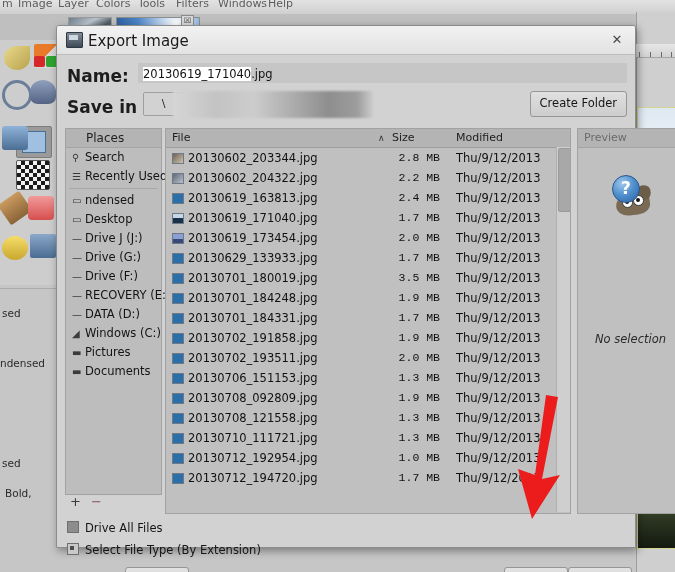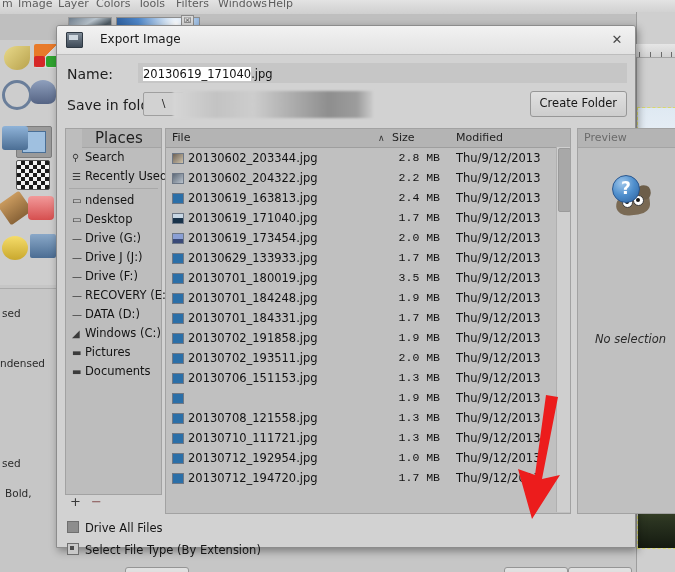--- a/index.html
+++ b/index.html
@@ -48,45 +48,45 @@
   
   #dlg{position:absolute;left:56px;top:25px;width:578px;height:521px;
      background:#d2d2d2;border:1px solid #8c8c8c;border-radius:3px 3px 0 0;
      box-shadow:2px 3px 9px rgba(0,0,0,.38);}
   .titlebar{height:28px;position:relative;border-bottom:1px solid #bdbdbd;
      background:linear-gradient(#f2f2f2,#e2e2e2);border-radius:2px 2px 0 0;}
   .titleicon{position:absolute;left:9px;top:6px;width:15px;height:14px;
      background:linear-gradient(#7f8b97,#3e4a57);border:1px solid #2f3943;border-radius:1px;}
   .titleicon:after{content:"";position:absolute;left:2px;top:2px;width:9px;height:5px;
      background:#cfd8e0;}
-  .titletext{position:absolute;left:31px;top:6px;font-size:12px;color:#1a1a1a;margin-left:12px;}
+  .titletext{position:absolute;left:31px;top:6px;font-size:15px;color:#1a1a1a;}
   .closebtn{position:absolute;right:9px;top:5px;width:18px;height:18px;
      text-align:center;line-height:18px;font-size:13px;color:#4a4a4a;cursor:pointer;}
   .dlgbody{position:relative;height:492px;}
   .rowname{position:absolute;left:0;top:8px;width:578px;height:26px;}
-  .lbl{position:absolute;font-size:14px;color:#1d1d1d;}
+  .lbl{position:absolute;font-size:17px;color:#1d1d1d;font-weight:bold;}
   .namefield{position:absolute;left:81px;top:0;width:489px;height:20px;
      background:#c6c6c6;border:1px solid #c6c6c6;font-size:11.5px;line-height:20px;
      padding-left:4px;box-sizing:border-box;color:#121212;cursor:text;}
   .namefield .sel{background:#ffffff;}
   .rowfolder{position:absolute;left:0;top:37px;width:578px;height:28px;}
   .pathbox{position:absolute;left:86px;top:0;width:39px;height:22px;background:#d2d2d2;
      border:1px solid #9f9f9f;border-radius:2px;font-size:11px;line-height:22px;
      text-align:center;color:#222;}
   .blurbox{position:absolute;left:116px;top:-1px;width:200px;height:27px;
      background:linear-gradient(90deg,#d6d6d6 0%,#c3c3c3 22%,#cdcdcd 40%,#a9a9a9 62%,
        #8e8e8e 78%,#9d9d9d 92%,#cccccc 100%);filter:blur(1px);}
   .createfolder{position:absolute;right:8px;top:-1px;height:24px;padding:0 9px;
      background:linear-gradient(#e0e0e0,#cdcdcd);border:1px solid #979797;border-radius:3px;
      font-size:11.5px;line-height:23px;color:#161616;cursor:pointer;}
   
   .places{position:absolute;left:8px;top:73px;width:95px;height:365px;
      background:#bdbdbd;border:1px solid #a2a2a2;}
   .phead{height:18px;background:#b4b4b4;border-bottom:1px solid #a4a4a4;
-     font-size:15px;line-height:18px;padding-left:13px;color:#1f1f1f;margin-left:16px;}
+     font-size:12px;line-height:18px;padding-left:20px;color:#1f1f1f;}
   .pitem{height:19px;line-height:19px;font-size:11.5px;padding-left:6px;color:#141414;
      white-space:nowrap;position:relative;cursor:pointer;}
   .pitem .gl{display:inline-block;width:13px;font-size:10px;color:#3b3b3b;}
   .psep{height:1px;background:#a8a8a8;margin:2px 3px;}
   .pfoot{position:absolute;left:8px;top:439px;width:95px;height:18px;
      font-size:13px;color:#3a3a3a;padding-left:5px;line-height:16px;}
   .pfoot span{cursor:pointer;}
   .pfoot .minus{color:#8b5a5a;margin-left:6px;}
   .filelist{position:absolute;left:108px;top:73px;width:404px;height:384px;
      background:#c0c0c0;border:1px solid #a2a2a2;overflow:hidden;}
@@ -220,22 +220,22 @@
     </div>
 
     <div class="places">
       <div class="phead">Places</div>
       <div id="places-items">
           <div class="pitem"><span class="gl">⚲</span><span>Search</span></div>
           <div class="pitem"><span class="gl">☰</span><span>Recently Used</span></div>
           <div class="psep"></div>
           <div class="pitem"><span class="gl">▭</span><span>ndensed</span></div>
           <div class="pitem"><span class="gl">▭</span><span>Desktop</span></div>
+          <div class="pitem"><span class="gl">—</span><span>Drive J (J:)</span></div>
           <div class="pitem"><span class="gl">—</span><span>Drive (G:)</span></div>
-          <div class="pitem"><span class="gl">—</span><span>Drive J (J:)</span></div>
           <div class="pitem"><span class="gl">—</span><span>Drive (F:)</span></div>
           <div class="pitem"><span class="gl">—</span><span>RECOVERY (E:)</span></div>
           <div class="pitem"><span class="gl">—</span><span>DATA (D:)</span></div>
           <div class="pitem"><span class="gl">◢</span><span>Windows (C:)</span></div>
           <div class="pitem"><span class="gl">▬</span><span>Pictures</span></div>
           <div class="pitem"><span class="gl">▬</span><span>Documents</span></div>
         </div>
     </div>
     <div class="pfoot">
       <span>+</span>
@@ -317,20 +317,21 @@
             <span class="fm">Thu/9/12/2013</span>
           </div>
           <div class="frow">
             <span class="fi" style="background:#2b6fa8;"></span>
             <span class="fn">20130706_151153.jpg</span>
             <span class="fs">1.3 MB</span>
             <span class="fm">Thu/9/12/2013</span>
           </div>
           <div class="frow">
             <span class="fi" style="background:#2b6fa8;"></span>
+            <span class="fn">20130708_092809.jpg</span>
             <span class="fs">1.9 MB</span>
             <span class="fm">Thu/9/12/2013</span>
           </div>
           <div class="frow">
             <span class="fi" style="background:#2b6fa8;"></span>
             <span class="fn">20130708_121558.jpg</span>
             <span class="fs">1.3 MB</span>
             <span class="fm">Thu/9/12/2013</span>
           </div>
           <div class="frow">

